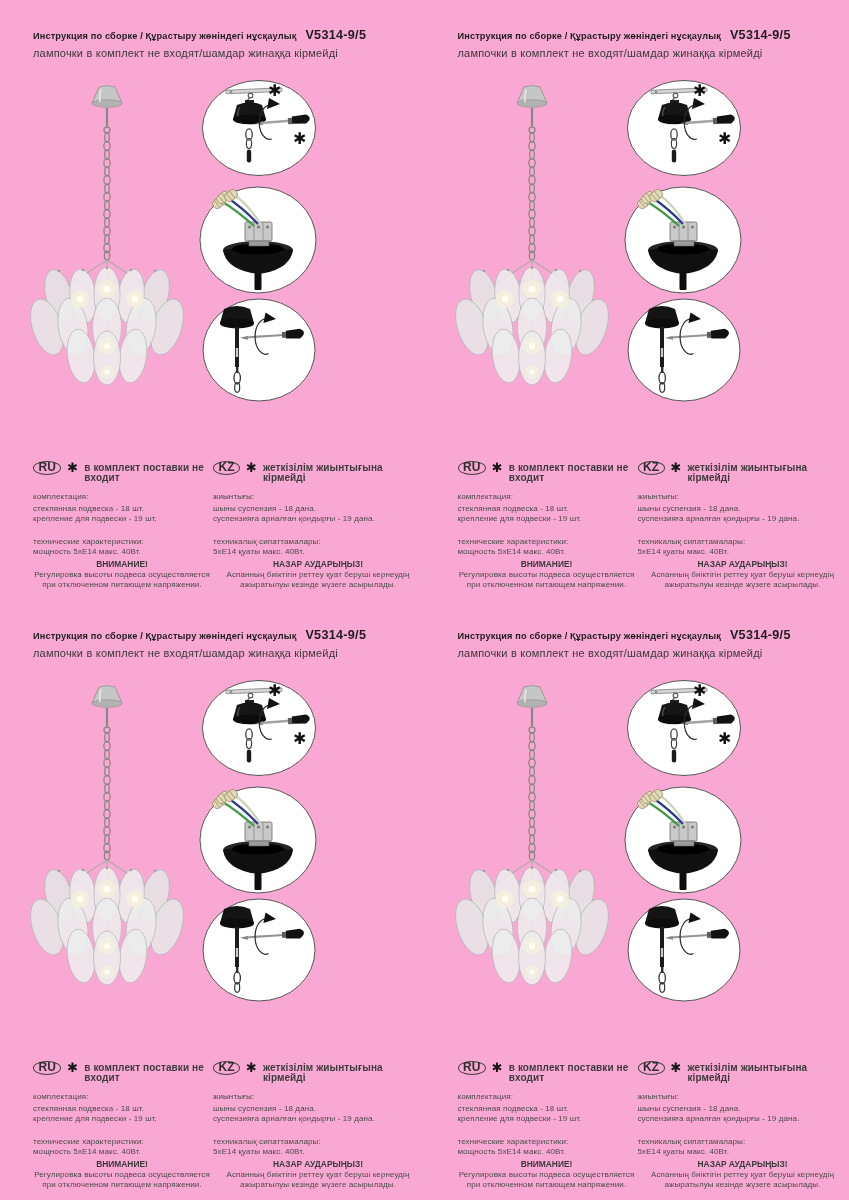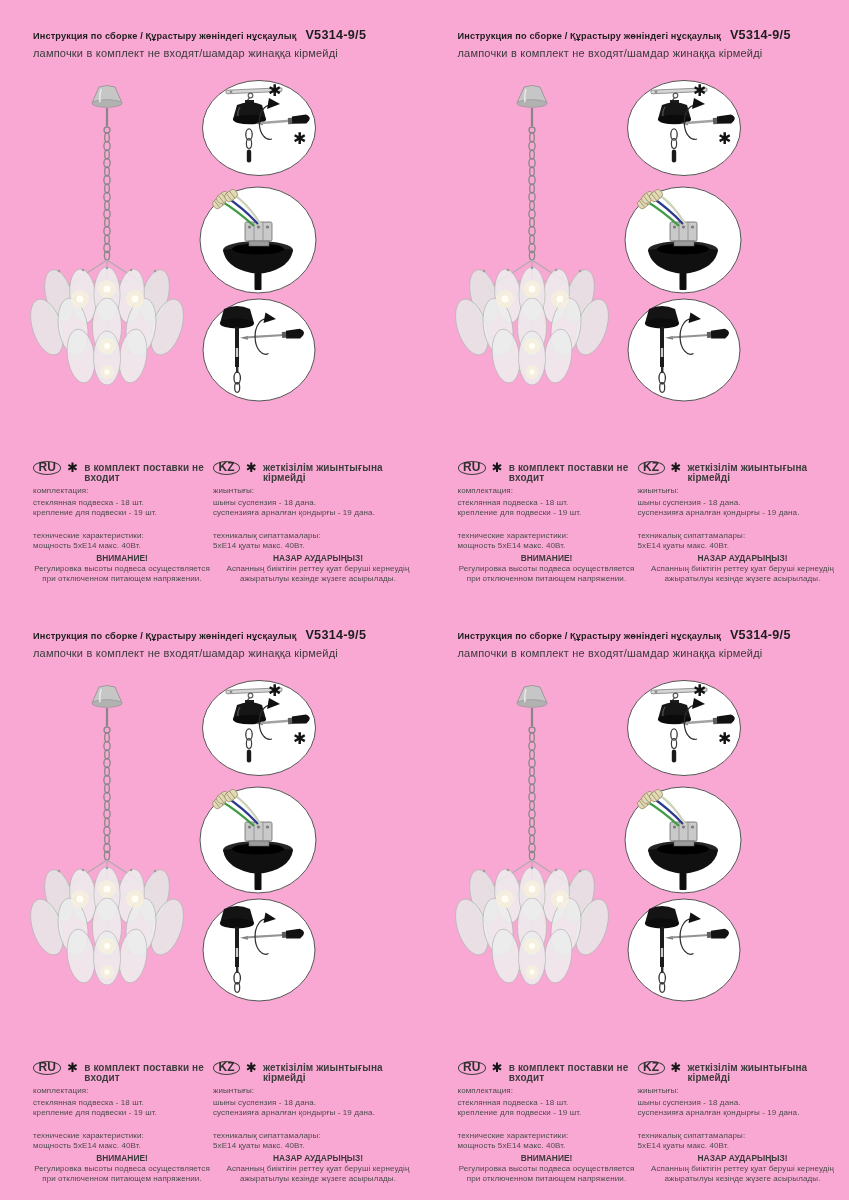--- a/index.html
+++ b/index.html
@@ -25,21 +25,21 @@
 
   
   .q-col{position:absolute;top:461px;font-size:8px;line-height:10.5px;color:#4b4b4b;}
   .col-ru{left:33px;width:178px;}
   .col-kz{left:213px;width:210px;}
   .note-row{display:flex;align-items:center;gap:6px;height:14px;}
   .badge{display:inline-block;border:1.3px solid #3f3f3f;border-radius:50%;
          padding:1px 4.5px 1.5px 4.5px;font-size:12px;font-weight:bold;color:#2f2f2f;line-height:9px;}
   .ast-inline{font-size:13px;font-weight:bold;color:#171717;line-height:10px;}
   .note-text{font-size:10px;font-weight:bold;color:#3c3c3c;letter-spacing:.1px;margin-top:10px;}
-  .t-title{margin-top:11px;}
+  .t-title{margin-top:17px;}
   .t-lines{margin-top:1px;}
   .t-specs{margin-top:12px;}
   .t-warn{margin-top:1px;text-align:center;}
   .warn-title{font-weight:bold;color:#3a3a3a;font-size:8.4px;line-height:11px;}
   .t-line{letter-spacing:.1px;}
 </style>
 </head>
 <body>
 
 <div id="sheet">

